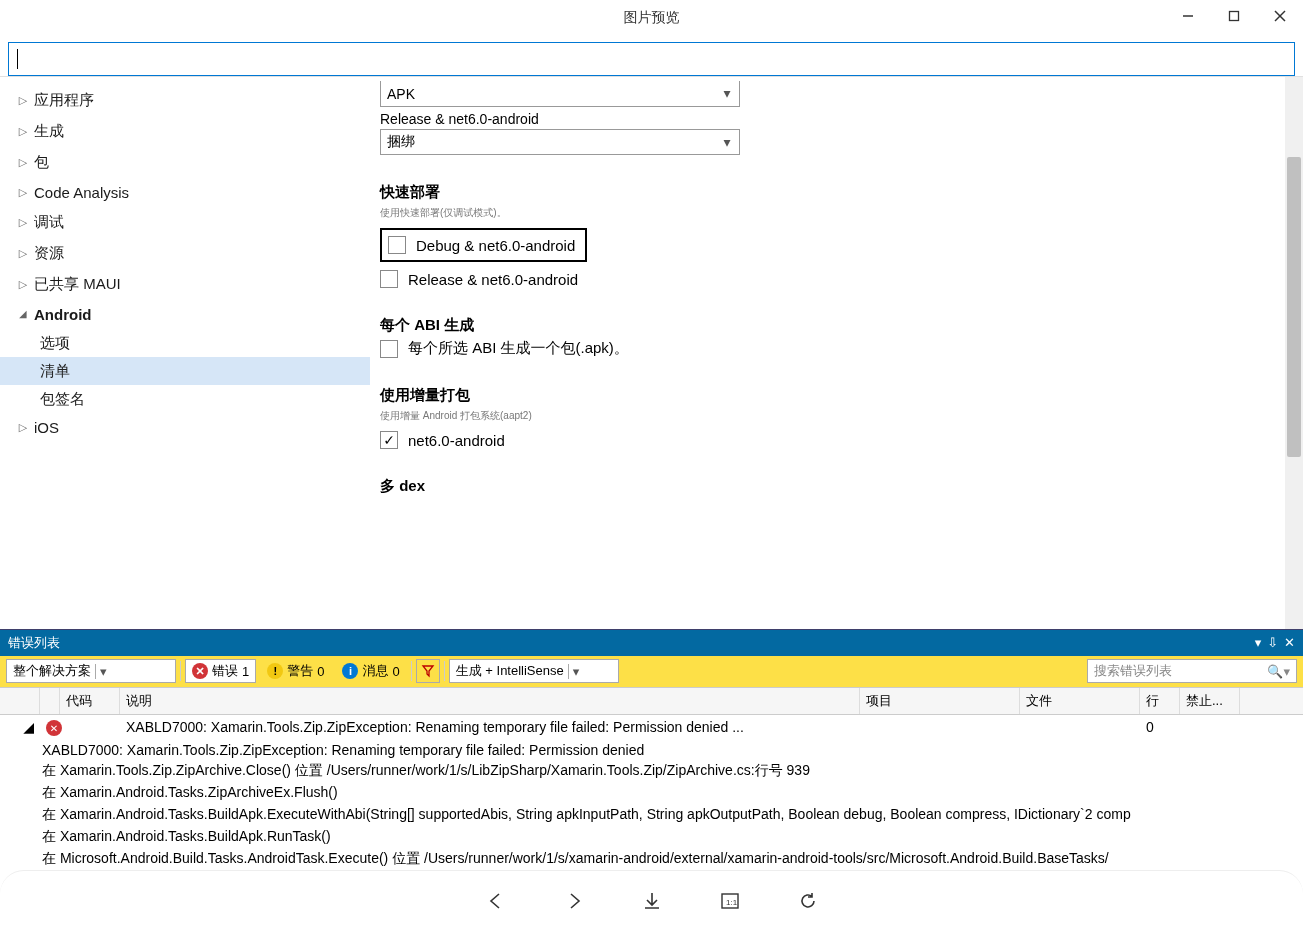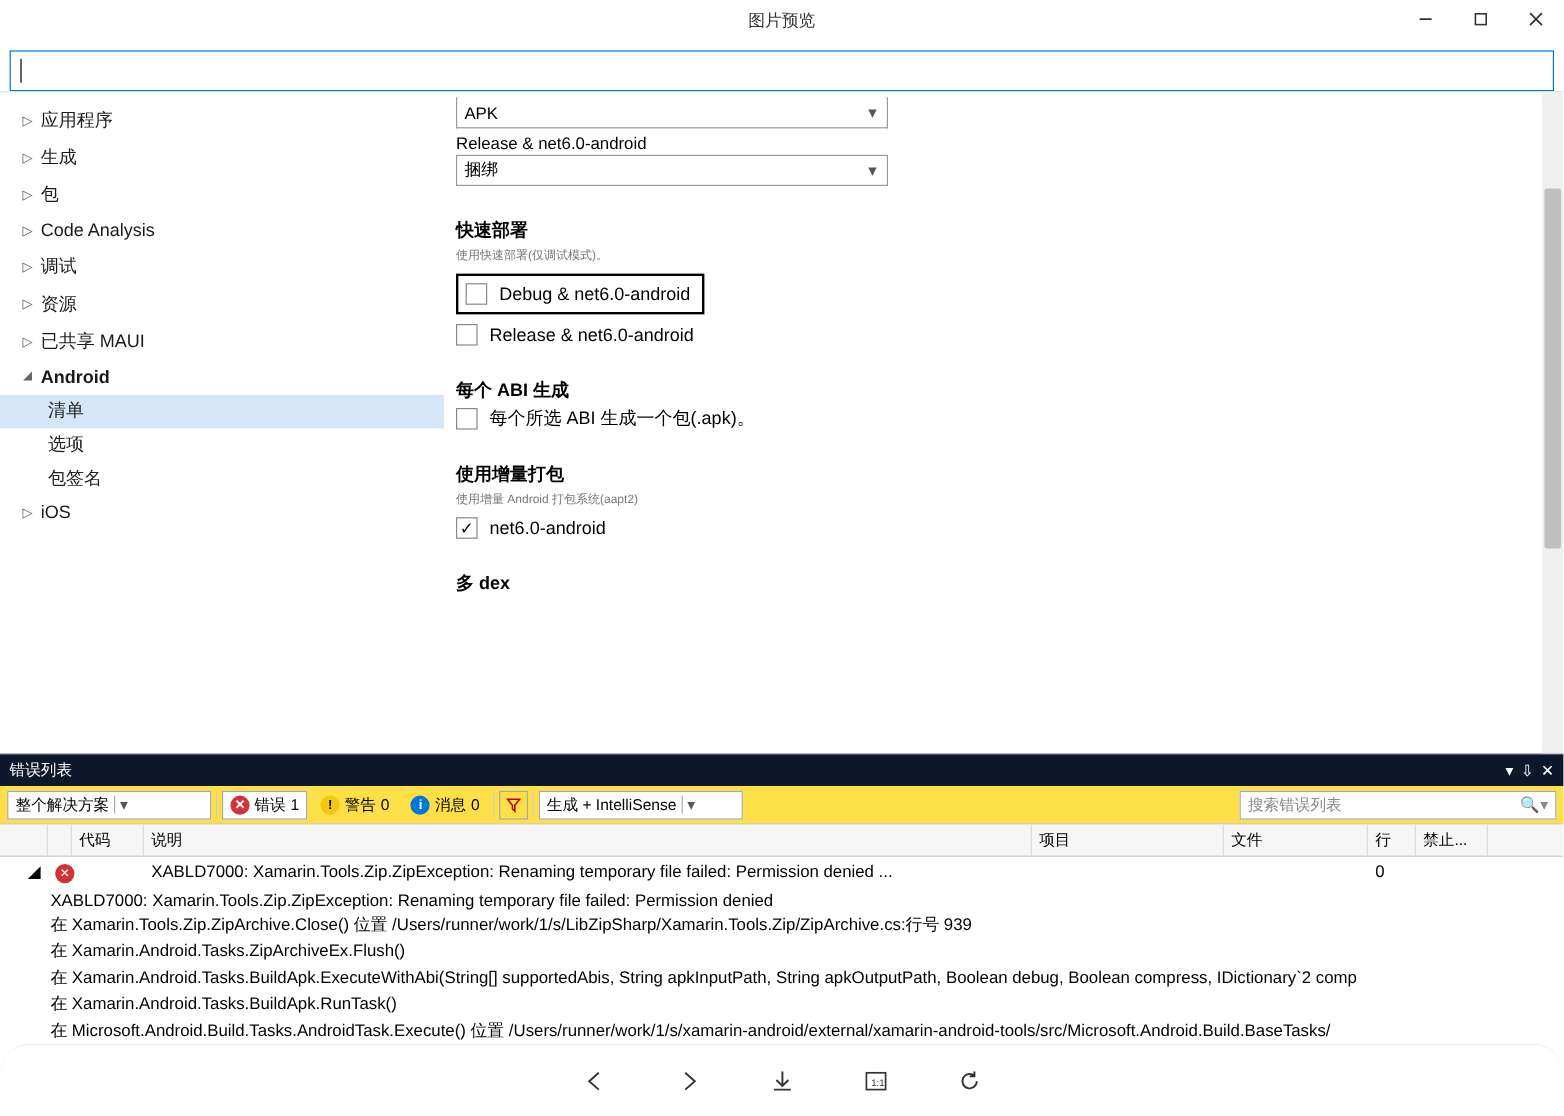--- a/index.html
+++ b/index.html
@@ -34,32 +34,32 @@
 .dropdown .caret { position: absolute; right: 4px; top: 4px; width: 16px; height: 16px; display: flex; align-items: center; justify-content: center; color: #555; }
 .section-label { font-size: 14px; margin: 2px 0 2px 0; }
 .section-heading { font-weight: 600; font-size: 15px; margin-top: 28px; margin-bottom: 4px; }
 .section-desc { font-size: 10px; color: #777; margin-bottom: 8px; }
 .checkbox-row { display: flex; align-items: center; font-size: 15px; margin-bottom: 6px; }
 .checkbox-row .cb { width: 18px; height: 18px; border: 1px solid #888; margin-right: 10px; display: flex; align-items: center; justify-content: center; font-size: 14px; }
 .checkbox-row.highlighted { border: 2px solid #000000; padding: 6px 10px 6px 6px; display: inline-flex; }
 
 
 .errorlist { border-top: 1px solid #3f3f6b; display: flex; flex-direction: column; }
-.errorlist .header { background: #0f172a; color: #fff; height: 26px; display: flex; align-items: center; padding: 0 8px; font-size: 13px; justify-content: space-between; }
+.errorlist .header { background: #0369a1; color: #fff; height: 26px; display: flex; align-items: center; padding: 0 8px; font-size: 13px; justify-content: space-between; }
 .errorlist .header .right-icons { display: flex; gap: 6px; align-items: center; }
 .errorlist .toolbar { background: #fde047; height: 32px; display: flex; align-items: center; padding: 0 6px; font-size: 13px; gap: 4px; border-bottom: 1px solid #ccc; }
 .tool-dd { border: 1px solid #aaa; background: #fff; height: 24px; display: flex; align-items: center; padding: 0 6px; gap: 4px; }
 .tool-dd .caret { border-left: 1px solid #aaa; padding-left: 4px; color: #555; }
 .filter-btn { display: flex; align-items: center; gap: 4px; padding: 0 6px; height: 24px; border: 1px solid transparent; }
 .filter-btn.active { border: 1px solid #aaa; background: #fff; }
 .filter-btn .icon { width: 16px; height: 16px; border-radius: 50%; display: flex; align-items: center; justify-content: center; color: #fff; font-size: 11px; font-weight: bold; }
 .icon.err { background: #d13438; }
 .icon.warn { background: #f2c811; color: #000; }
 .icon.info { background: #0078d4; }
-.tool-search { margin-left: auto; border: 1px solid #aaa; background: #fff; height: 24px; width: 264px; display: flex; align-items: center; padding: 0 6px; color: #888; justify-content: space-between; }
+.tool-search { margin-left: auto; border: 1px solid #aaa; background: #fff; height: 24px; width: 210px; display: flex; align-items: center; padding: 0 6px; color: #888; justify-content: space-between; }
 
 .error-table { flex: 1; overflow: auto; font-size: 14px; }
 .error-table .thead { display: grid; grid-template-columns: 40px 20px 60px 740px 160px 120px 40px 60px; border-bottom: 1px solid #ccc; background: #f6f6f6; }
 .error-table .thead > div { padding: 4px 6px; border-right: 1px solid #ddd; font-size: 13px; }
 .error-table .trow { display: grid; grid-template-columns: 40px 20px 60px 740px 160px 120px 40px 60px; align-items: start; }
 .error-table .trow > div { padding: 4px 6px; }
 .error-table .detail { padding: 2px 0 2px 42px; white-space: nowrap; }
 
 
 .viewer-bar { height: 60px; display: flex; align-items: center; justify-content: center; gap: 50px; border-top: 1px solid #eee; border-radius: 24px; }
@@ -128,22 +128,22 @@
         <span>资源</span>
       </div>
     <div class="item">
         <span class="arrow tri-right"></span>
         <span>已共享 MAUI</span>
       </div>
     <div class="item bold">
         <span class="arrow tri-down"></span>
         <span>Android</span>
       </div>
+    <div class="sub"><span>选项</span></div>
     <div class="sub selected"><span>清单</span></div>
-    <div class="sub"><span>选项</span></div>
     <div class="sub"><span>包签名</span></div>
     <div class="item">
         <span class="arrow tri-right"></span>
         <span>iOS</span>
       </div>
   </div>
 
   <div class="content">
     <div style="height:4px"></div>
     <div class="dropdown" style="border-top:none;">

